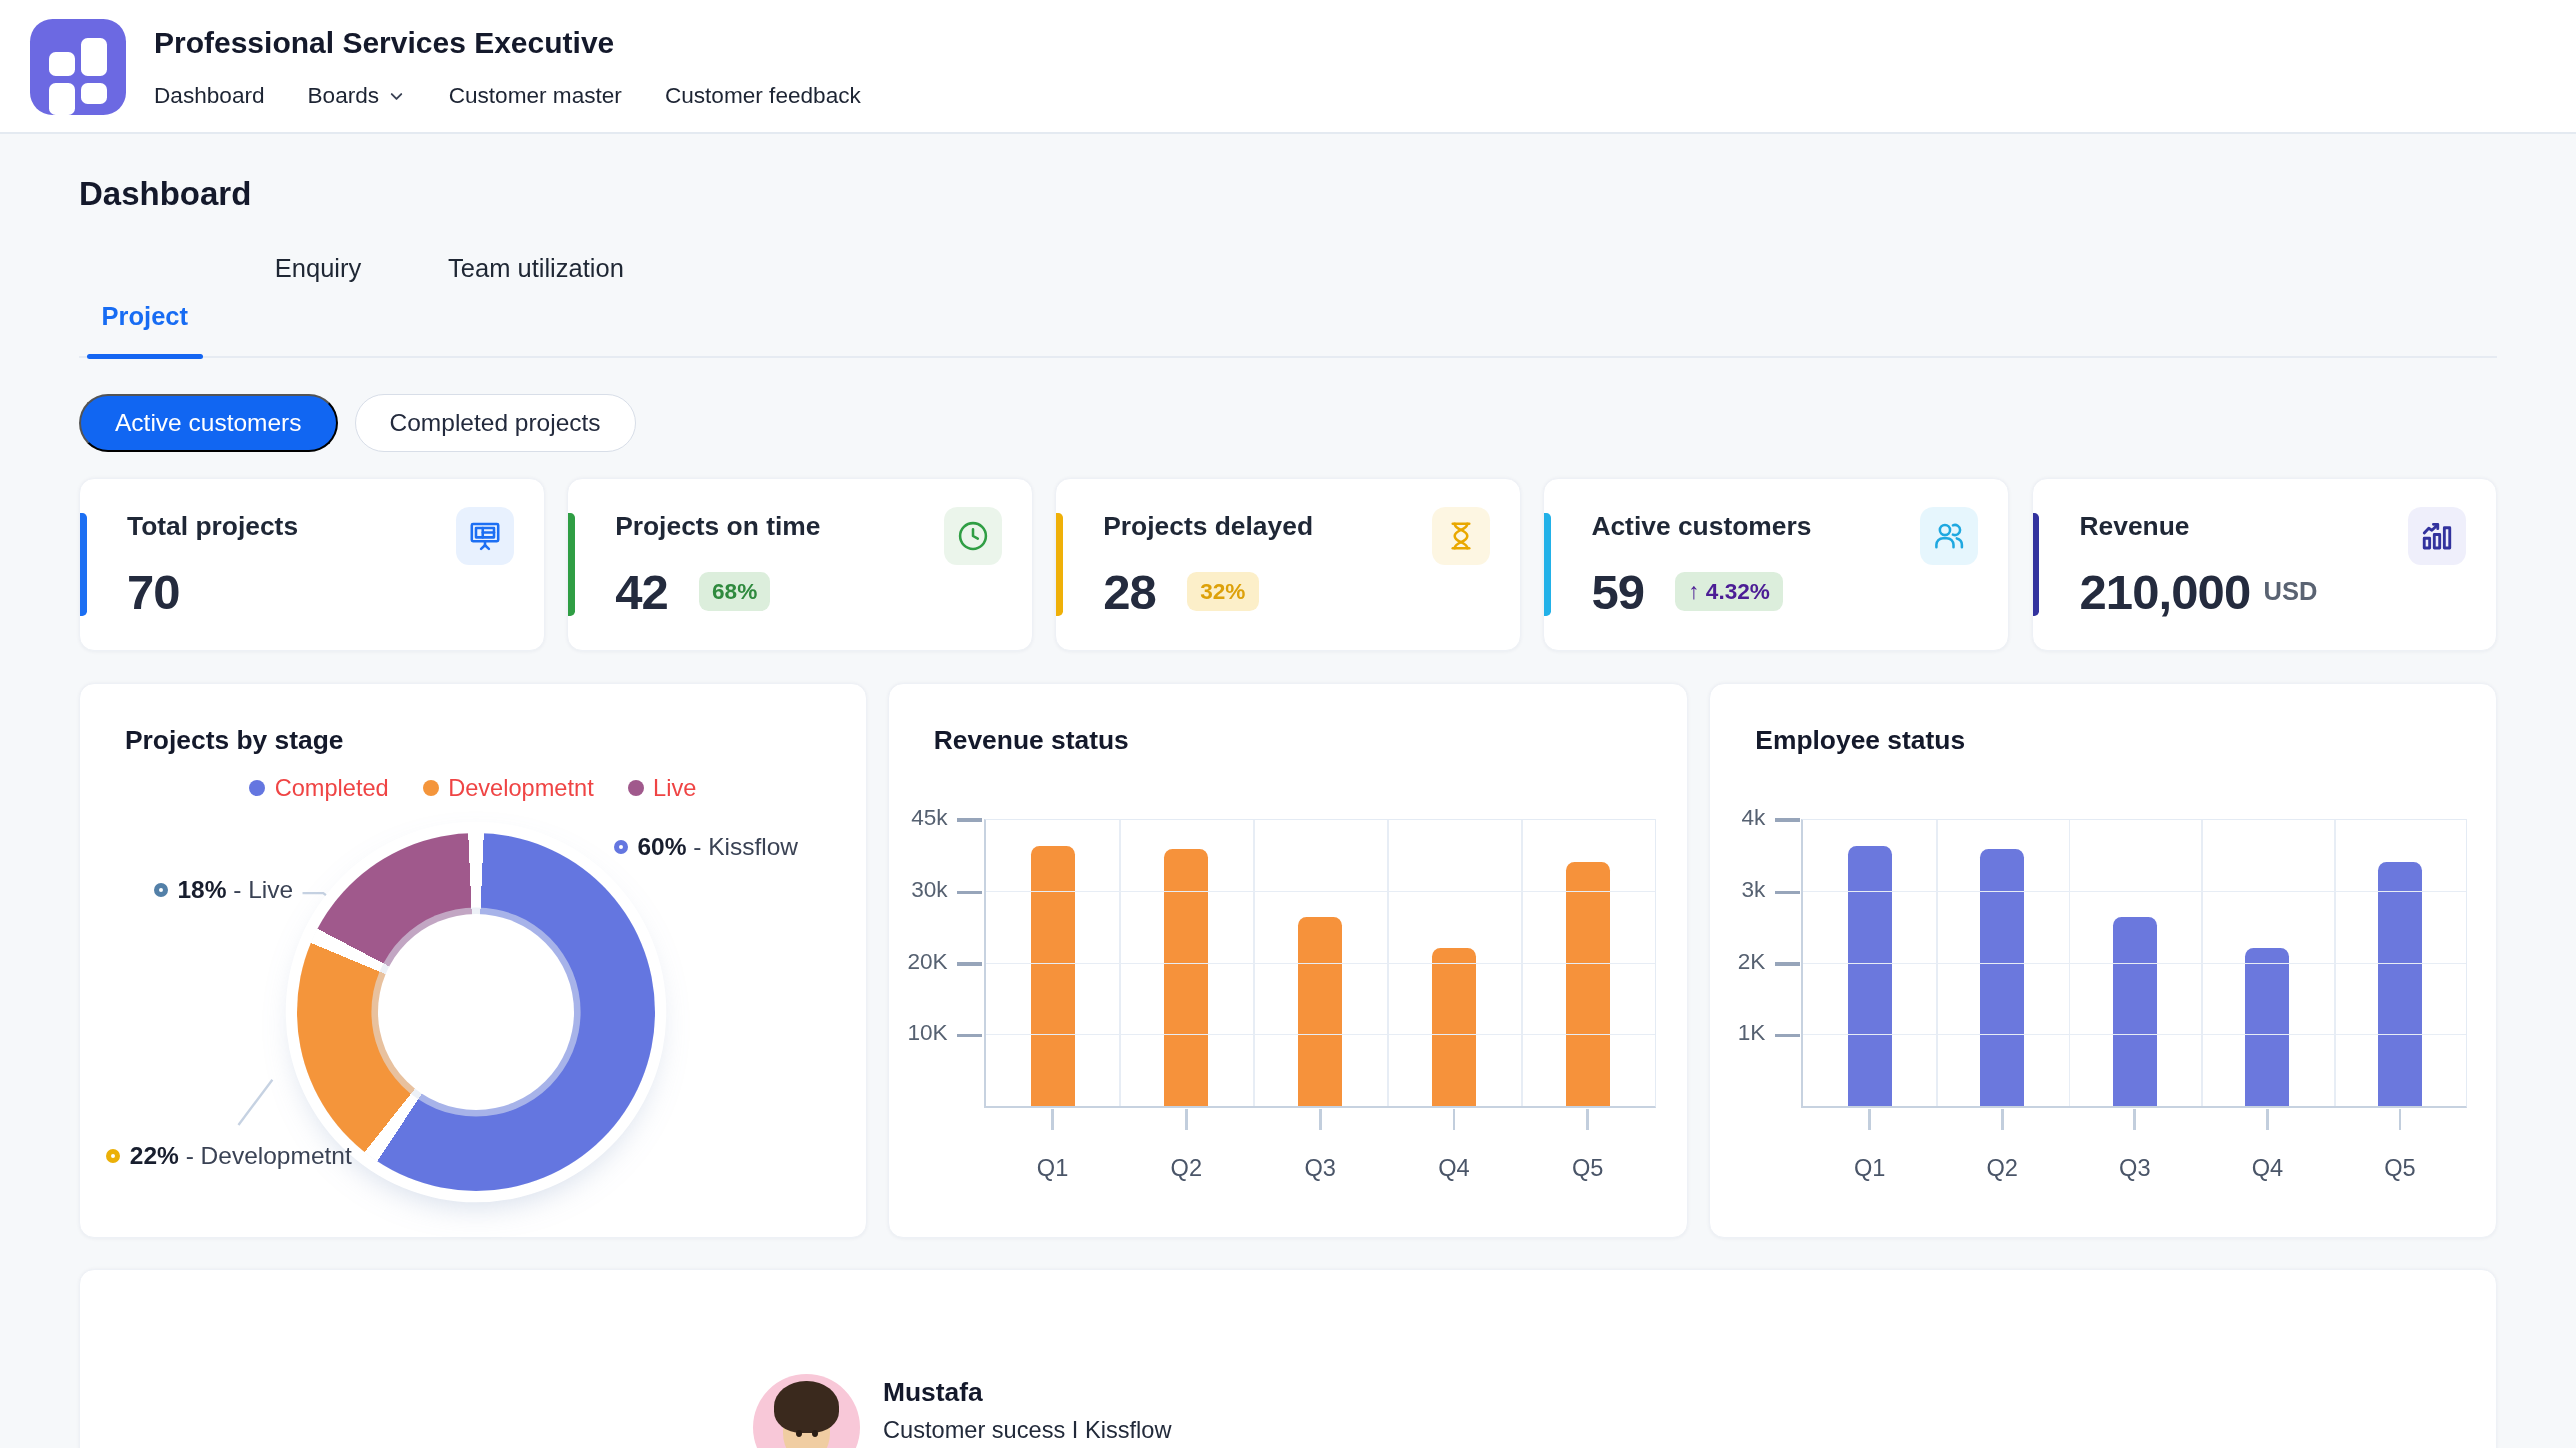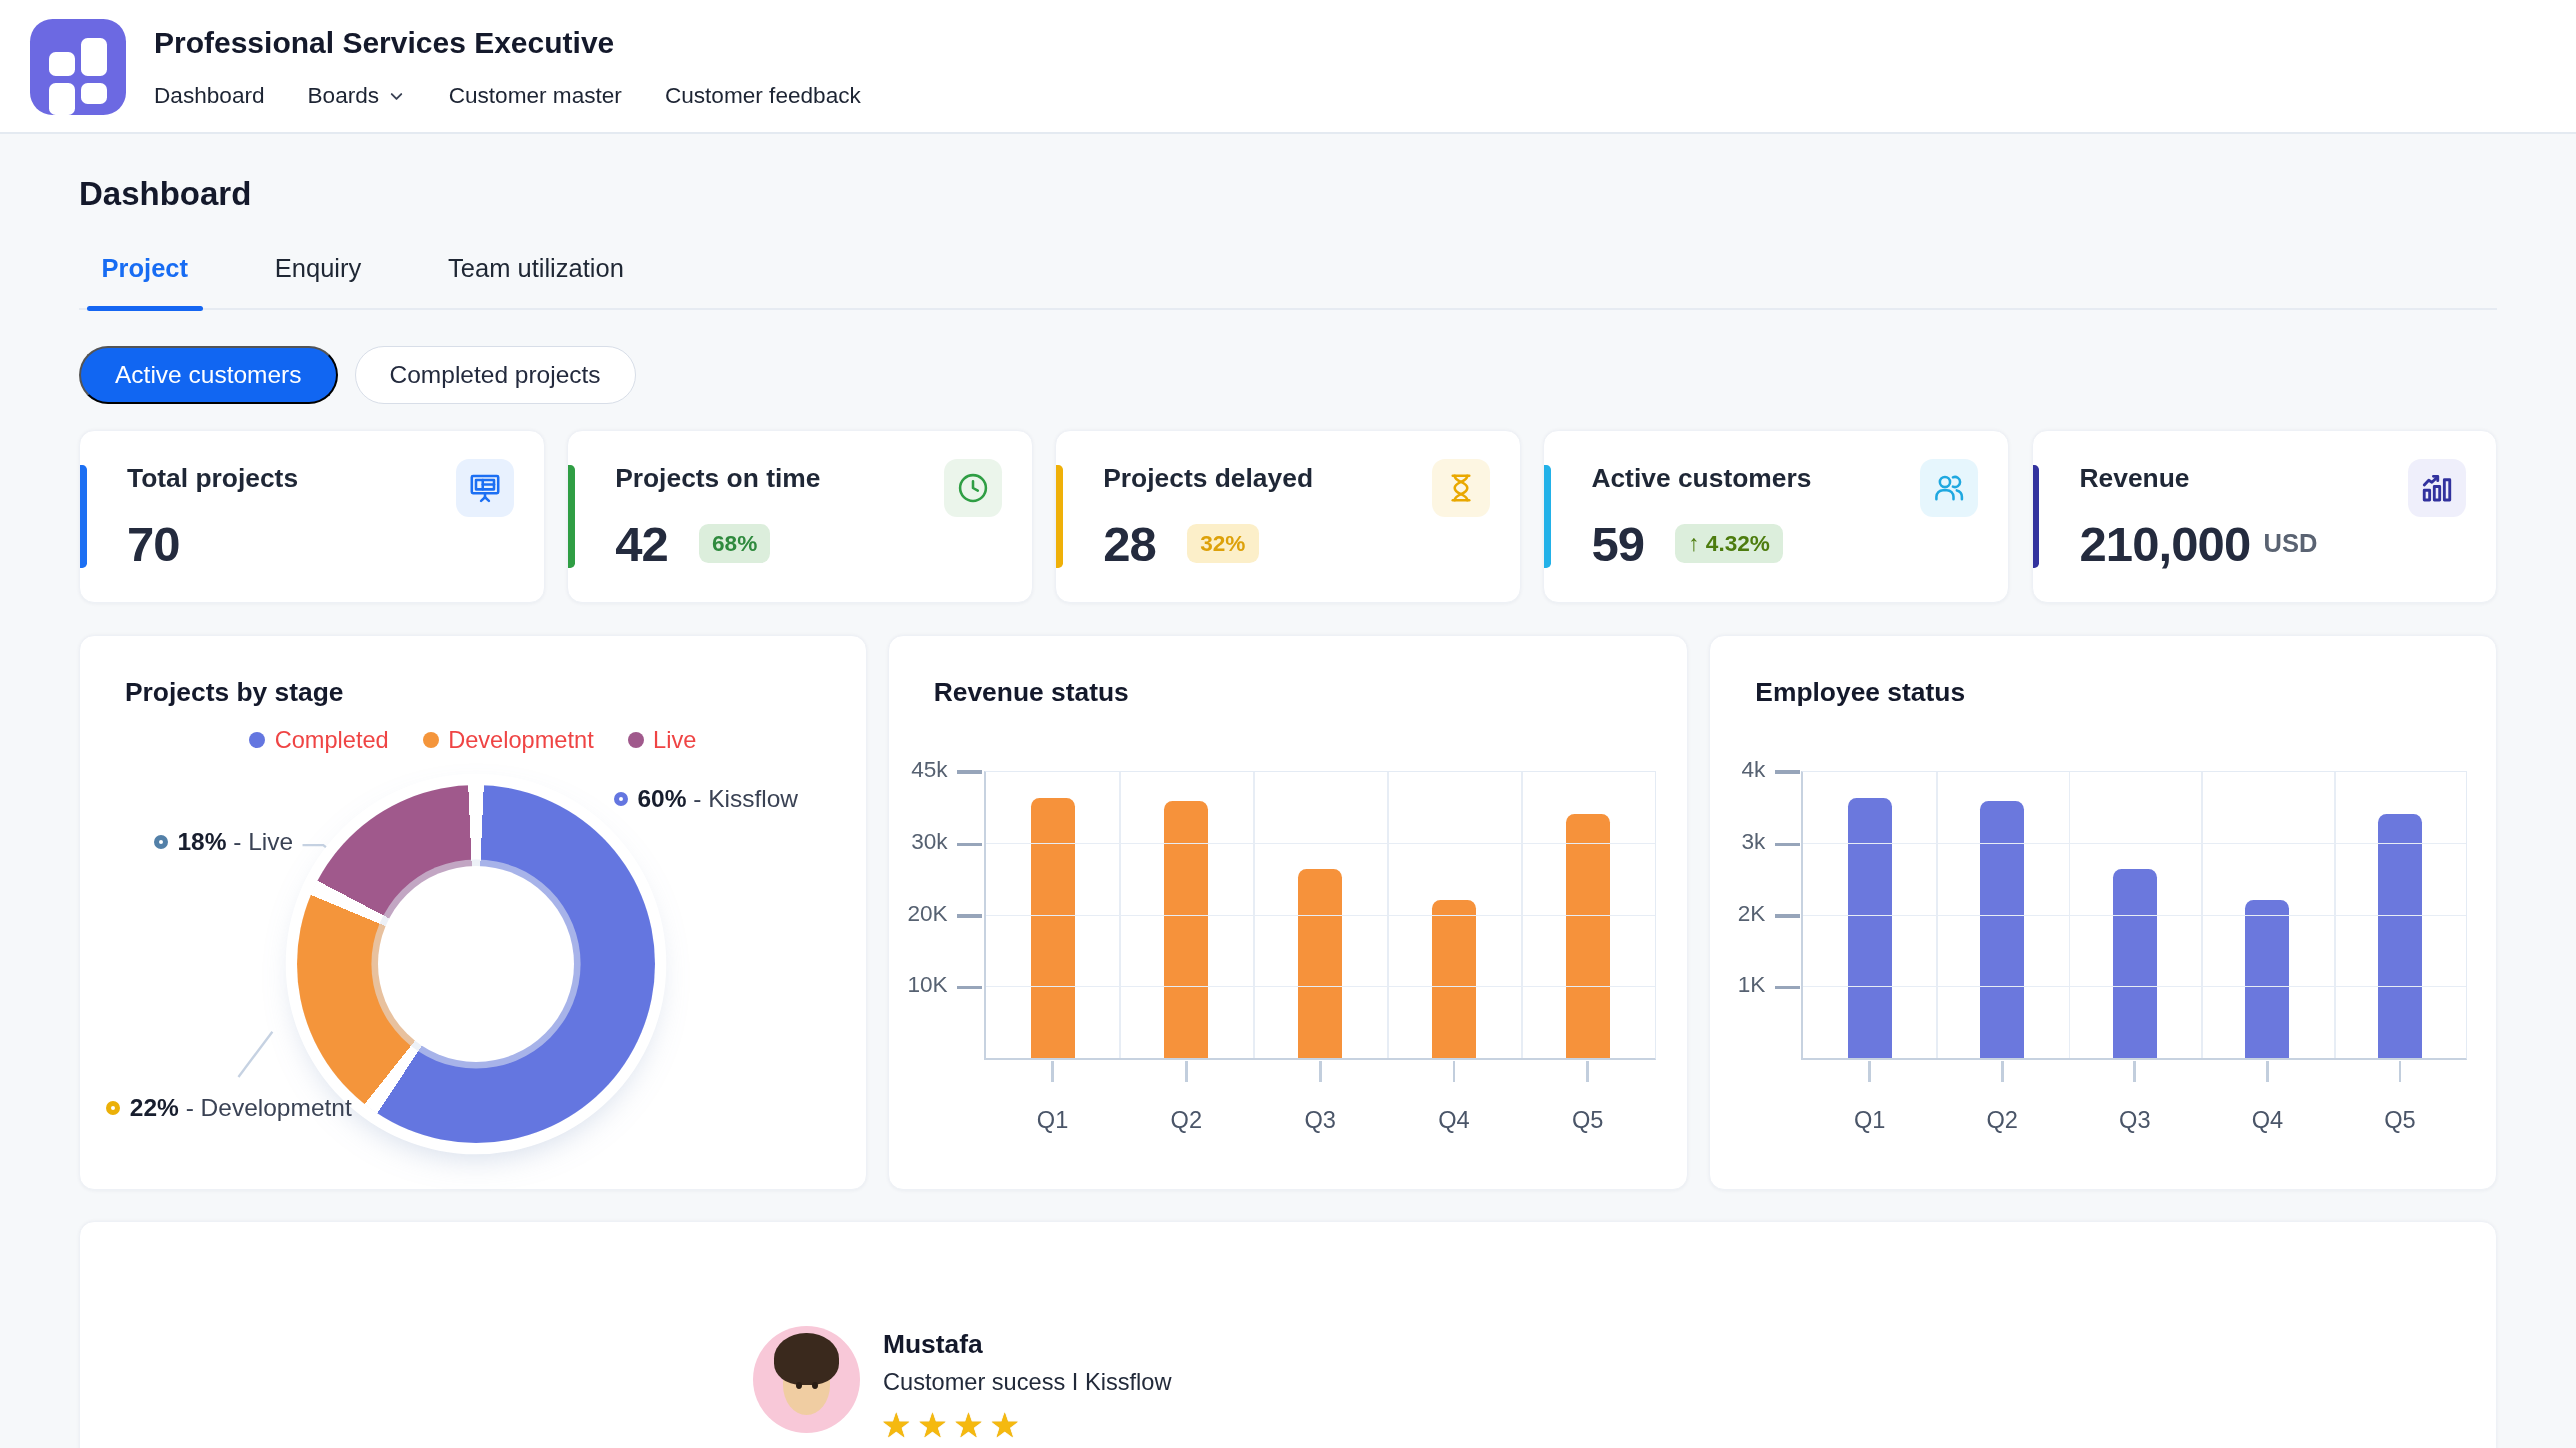--- a/index.html
+++ b/index.html
@@ -21,21 +21,21 @@
   .nav { position:absolute; left:154px; top:83px; display:flex; gap:43px; align-items:center; }
   .nav a { font-size:22.6px; color:#1D2433; text-decoration:none; font-weight:500; display:flex; align-items:center; gap:7.5px; }
   .chev { width:19px; height:19px; }
 
   
   .content { position:absolute; left:79px; top:134px; width:2418px; }
   .page-title { margin-top:41px; font-size:33px; font-weight:700; color:#14192B; }
   .tabs { margin-top:41px; position:relative; display:flex; gap:68px; padding-left:13.2px;
     border-bottom:2.8px solid #E6EBF2; }
   .tab { font-size:25.5px; color:#1F2734; padding:0 9.4px 24.5px 9.4px; cursor:pointer; position:relative; }
-  .tab.active { color:#176CF3; font-weight:600; }
+  .tab.active { color:#176CF3; font-weight:600;margin-top:48px; }
   .tab.active::after { content:""; position:absolute; left:-5.7px; right:-5.7px; bottom:-3.8px;
     height:5.7px; border-radius:3.8px; background:#1566F2; }
 
   .pills { margin-top:36px; display:flex; gap:17px; }
   .pill { height:58px; border-radius:942px; padding:0 34px; font-size:24.5px;
     display:flex; align-items:center; cursor:pointer; }
   .pill.selected { background:#1166F2; color:#fff; font-weight:500; }
   .pill.plain { background:#fff; color:#232A3D; border:1.9px solid #D8DEE8; }
 
   
@@ -202,21 +202,21 @@
           <path d="M16.2 3.8 c0 4.4 -8.4 3.8 -8.4 8.2 c0 4.4 8.4 3.8 8.4 8.2"></path>
         </svg>
       </div>
     </div>
 
     <div class="stat-card">
       <span class="accent" style="background: rgb(34, 177, 232);"></span>
       <div class="stat-title">Active customers</div>
       <div class="stat-value-row">
         <span class="stat-value">59</span>
-        <span class="badge" style="background: rgb(220, 238, 220); color: #4d7c0f;">↑ 4.32%</span>
+        <span class="badge" style="background: rgb(220, 238, 220); color: #4c1d95;">↑ 4.32%</span>
       </div>
       <div class="chip" style="background: rgb(230, 246, 253); color: rgb(31, 168, 224);">
         <svg class="icon" width="36" height="36" viewBox="0 0 24 24" fill="none" stroke="currentColor" stroke-width="1.7" stroke-linecap="round" stroke-linejoin="round">
           <circle cx="9.3" cy="8" r="3.4"></circle>
           <path d="M14.6 4.9 a3.4 3.4 0 1 1 0 6.2"></path>
           <path d="M3.6 19.5 v-1.6 a4.4 4.4 0 0 1 4.4 -4.4 h2.6 a4.4 4.4 0 0 1 4.4 4.4 v1.6"></path>
           <path d="M17.2 13.6 a4.4 4.4 0 0 1 3.4 4.3 v1.6"></path>
         </svg>
       </div>
     </div>

